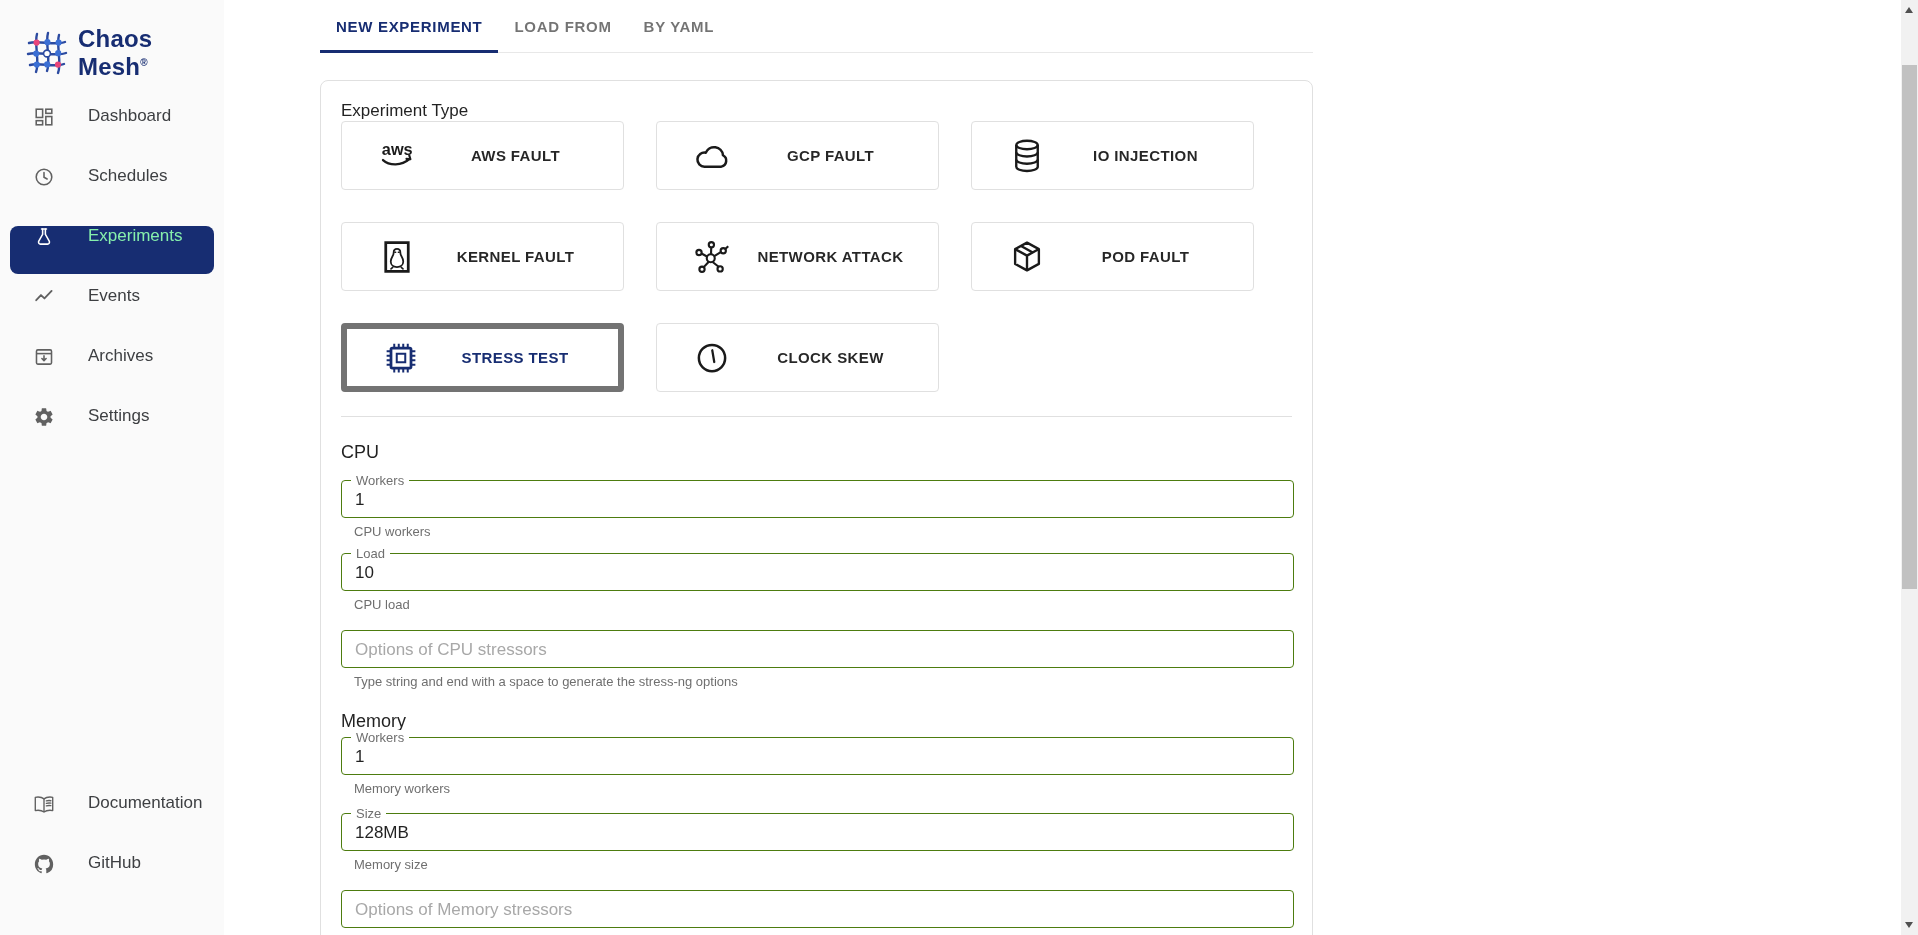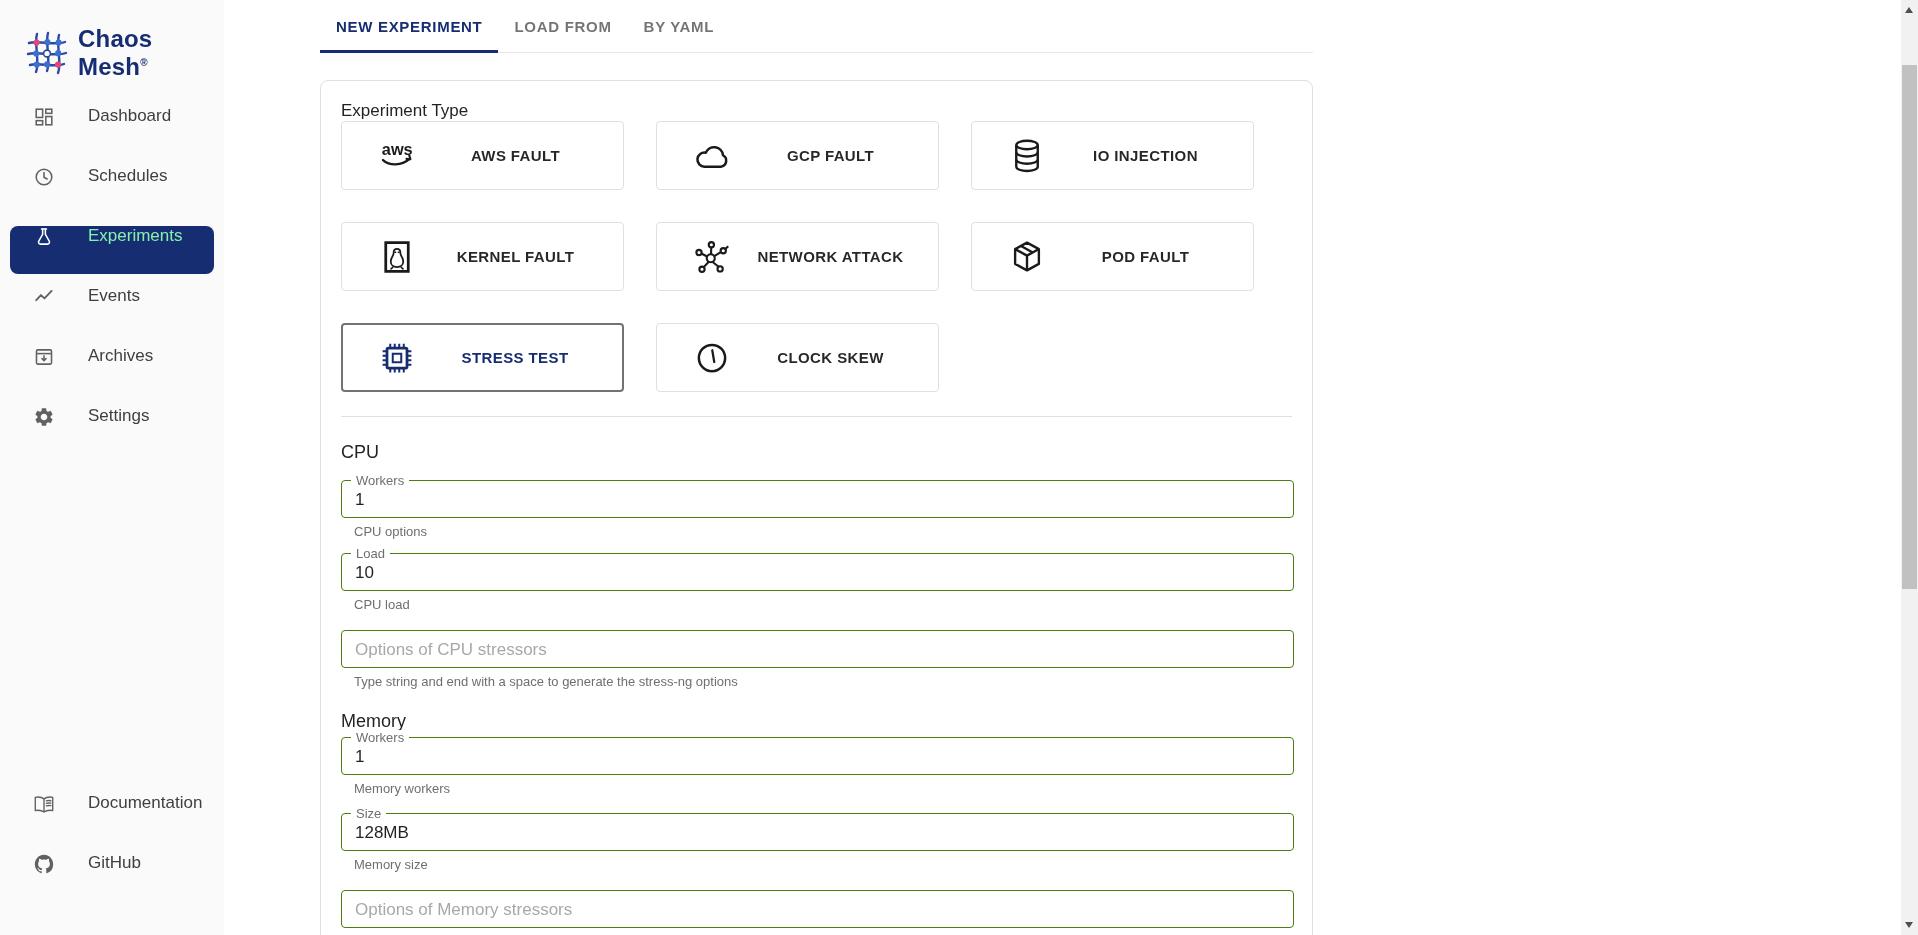--- a/index.html
+++ b/index.html
@@ -37,21 +37,21 @@
     border:1px solid #e0e0e0; border-radius:8px; background:#fff; padding:20px; }
 
   .section-heading { font-size:17px; color:rgba(0,0,0,.87); }
   .type-grid { display:grid; grid-template-columns:repeat(3,283px);
     column-gap:11px; row-gap:20px;gap:32px; }
   .type-card { height:69px; border:1px solid #e0e0e0; border-radius:4px; background:#fff;
     display:flex; align-items:center; padding-left:34px; cursor:pointer; color:#1a1a1a; }
   .type-card .ticon { width:42px; height:42px; flex:none; display:flex; align-items:center; justify-content:center; }
   .type-card .tlabel { flex:1; text-align:center; font-size:15px; font-weight:bold;
     letter-spacing:.4px; color:rgba(0,0,0,.85); padding-left:14px; padding-right:24px; }
-  .type-card.selected { border:2px solid #737373; padding-left:33px; color:#172d72; }
+  .type-card.selected { border:6px solid #737373; padding-left:33px; color:#172d72; }
   .type-card.selected .tlabel { color:#172d72; }
 
   .divider { height:1px; background:#e0e0e0; margin-top:24px; }
   .h-cpu { margin-top:25px; font-size:18px; }
   .h-mem { margin-top:22px; font-size:18px; }
 
   .field { position:relative; margin-top:17px; width:953px; height:38px;
     border:1px solid #4d7c0f; border-radius:4px; background:#fff; }
   .field input { width:100%; height:100%; border:none; outline:none; background:transparent;
     font-family:inherit; font-size:17px; color:rgba(0,0,0,.87); padding:2px 13px 0 13px; }
@@ -293,21 +293,21 @@
     </div>
 
     <div class="divider"></div>
 
     <div class="section-heading h-cpu">CPU</div>
 
     <div class="field">
       <span class="flabel">Workers</span>
       <input readonly="" value="1" style="">
     </div>
-    <div class="helper">CPU options</div>
+    <div class="helper">CPU workers</div>
 
     <div class="field mt14">
       <span class="flabel">Load</span>
       <input readonly="" value="10" style="">
     </div>
     <div class="helper">CPU load</div>
 
     <div class="field mt18">
       <input readonly="" placeholder="Options of CPU stressors" style="">
     </div>

